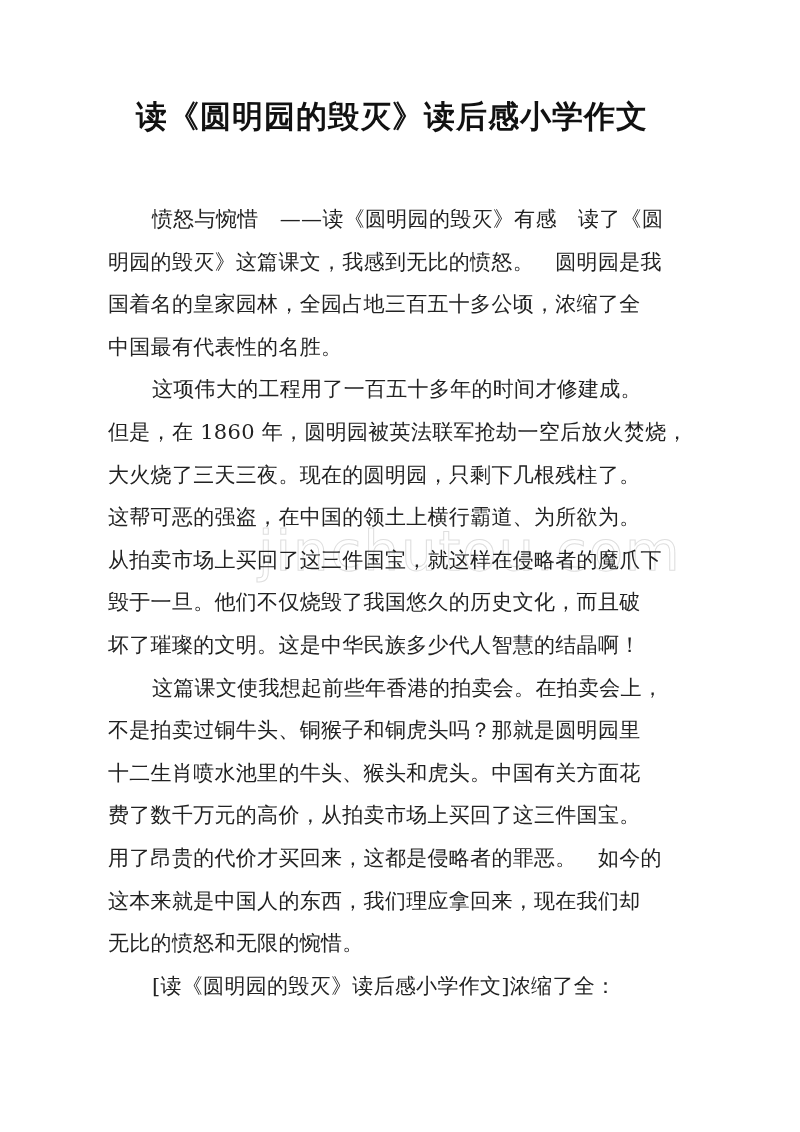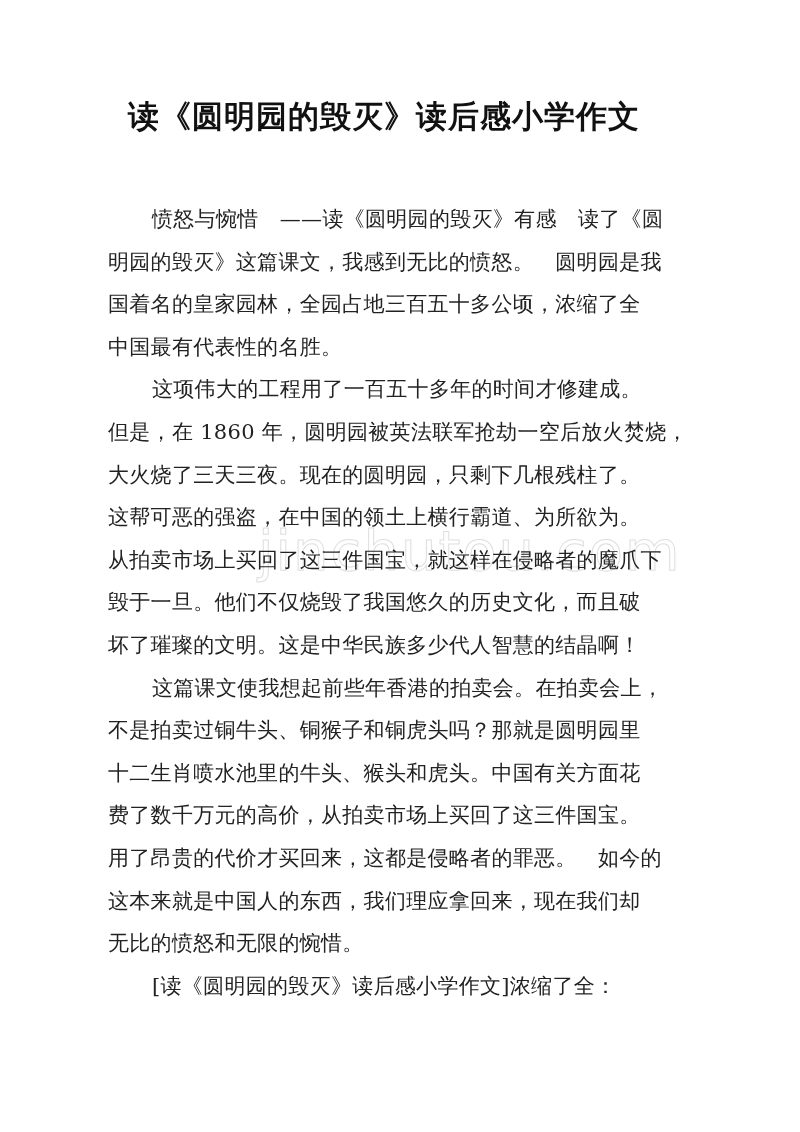--- a/index.html
+++ b/index.html
@@ -26,20 +26,21 @@
       position: absolute;
       left: 0;
       width: 768px;
       top: 96px;
       text-align: center;
       font-family: "DejaVu Sans", "Liberation Sans", sans-serif;
       font-weight: bold;
       font-size: 31px;
       letter-spacing: 1px;
       color: #111111;
+      padding-left: 8px;
     }
     .body-text {
       position: absolute;
       left: 108px;
       top: 198px;
       width: 560px;
     }
     .line {
       height: 42.6px;
       line-height: 42.6px;

